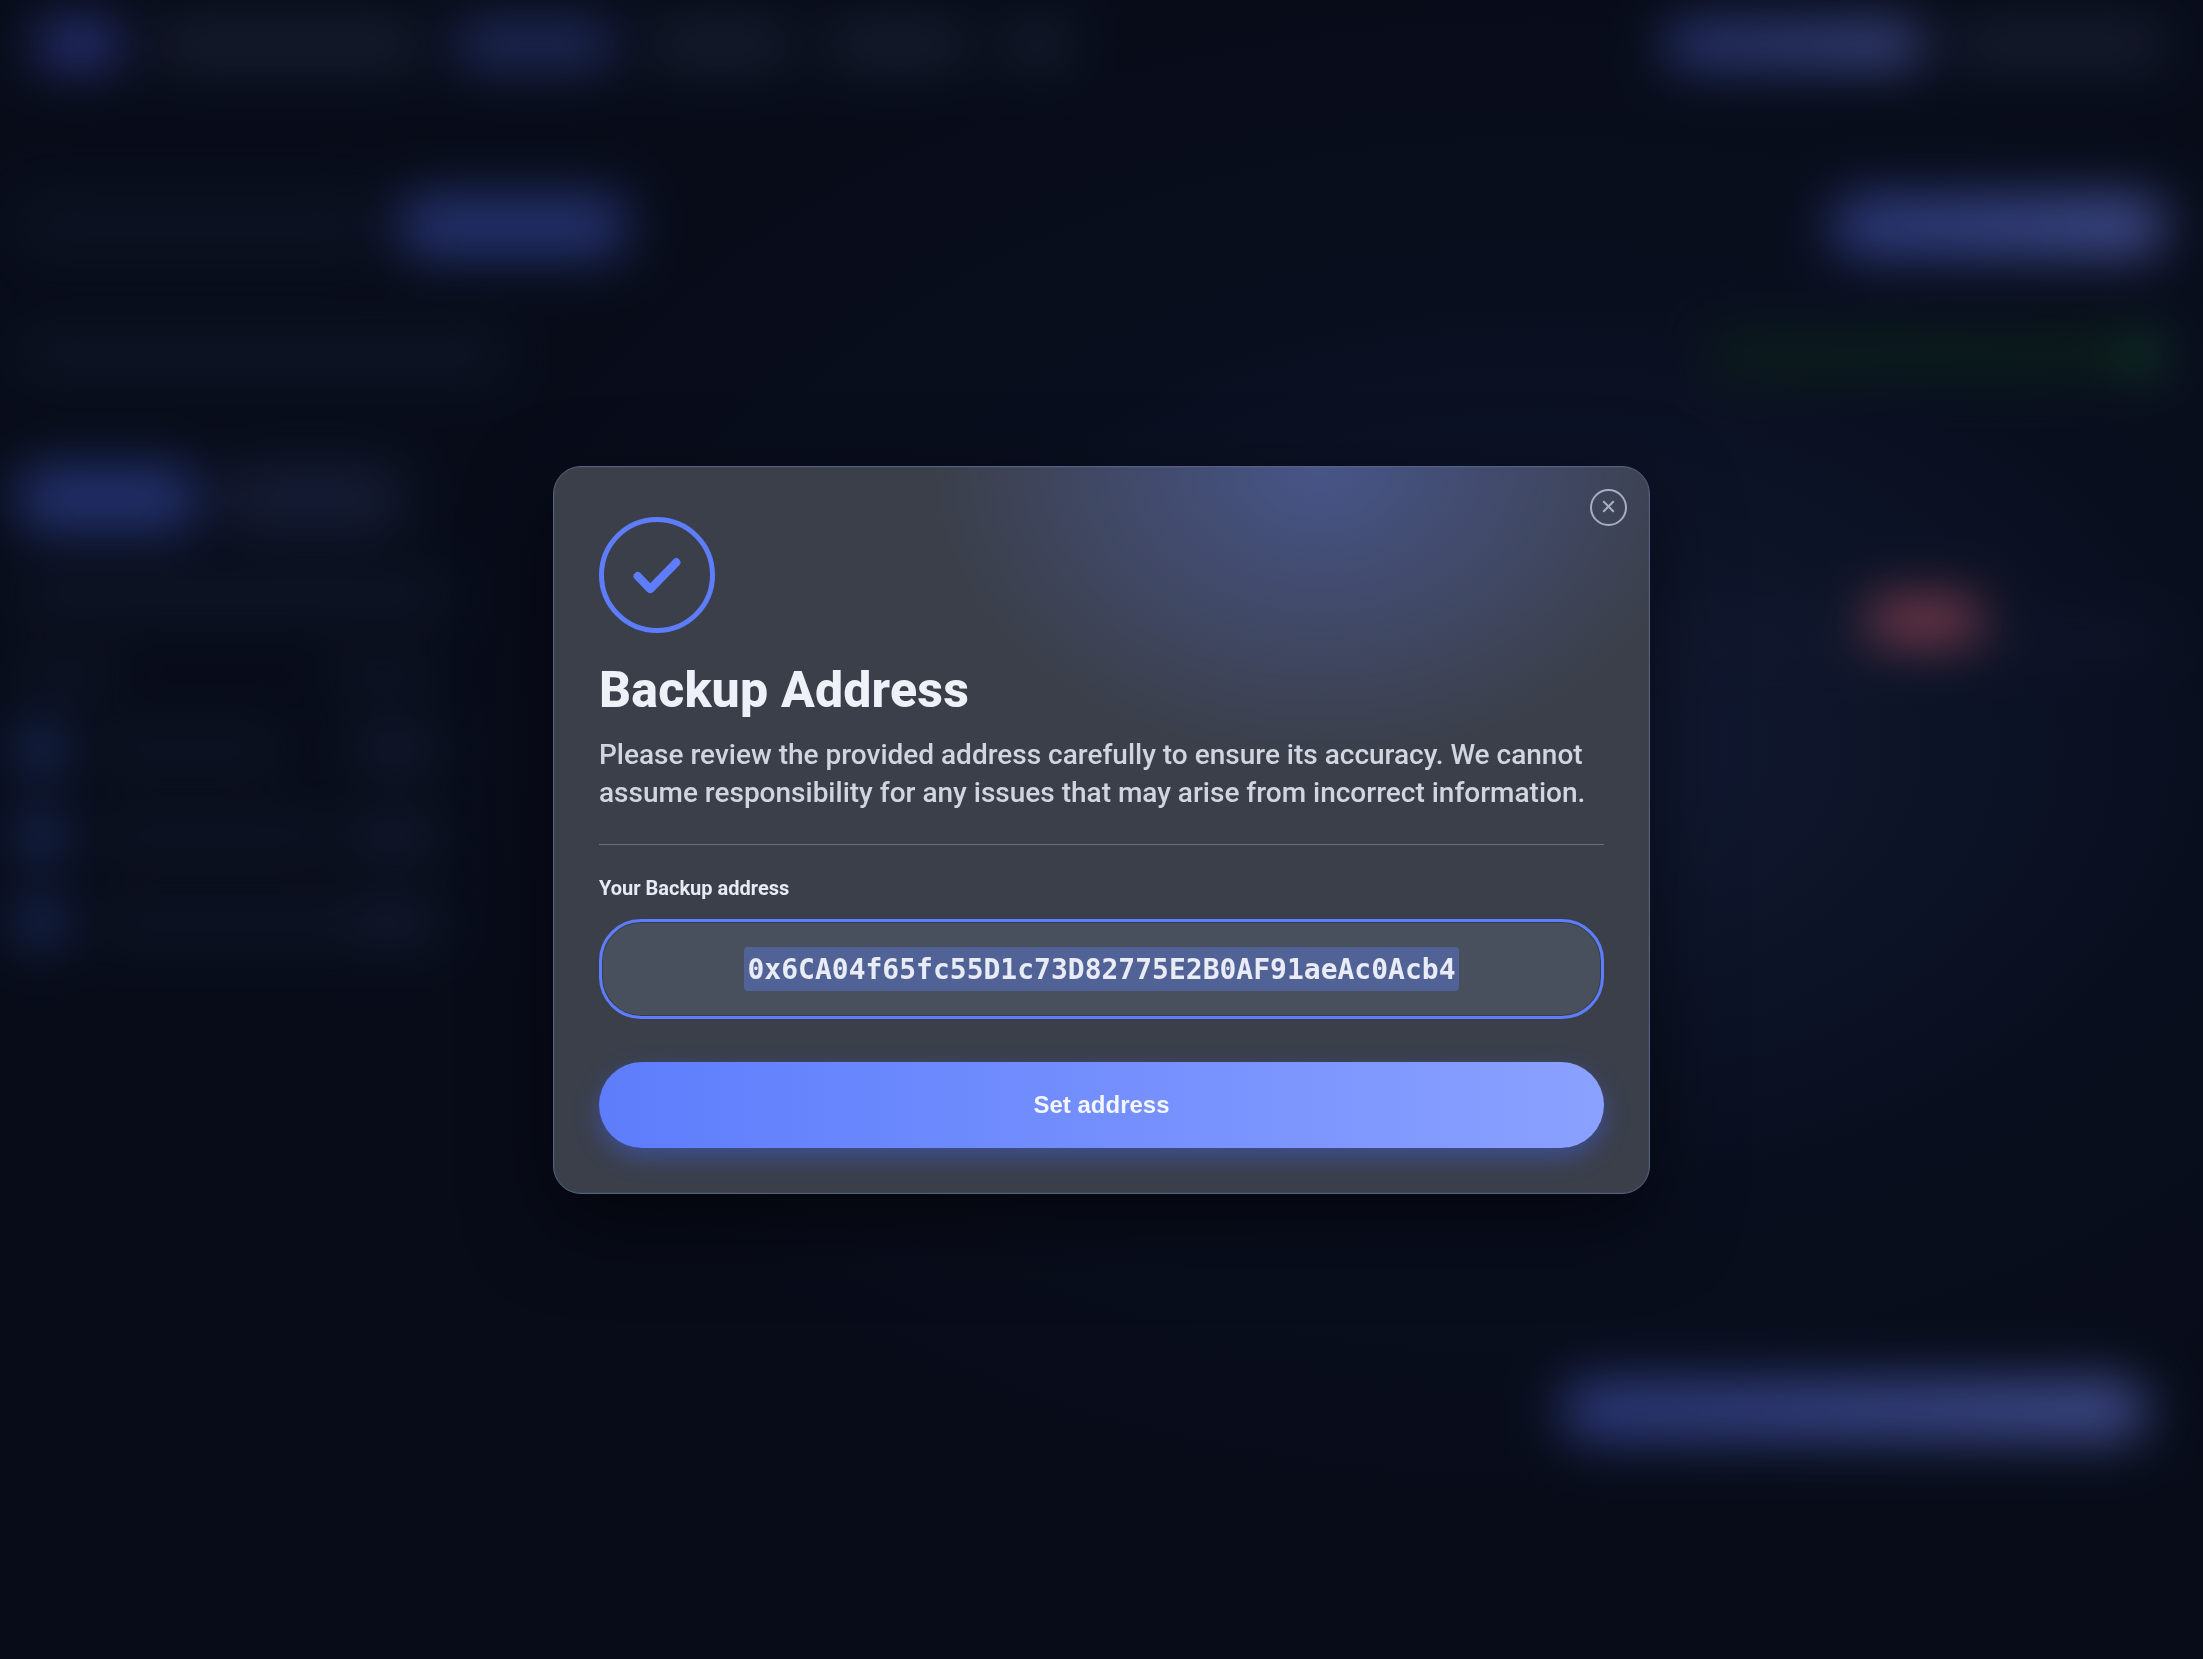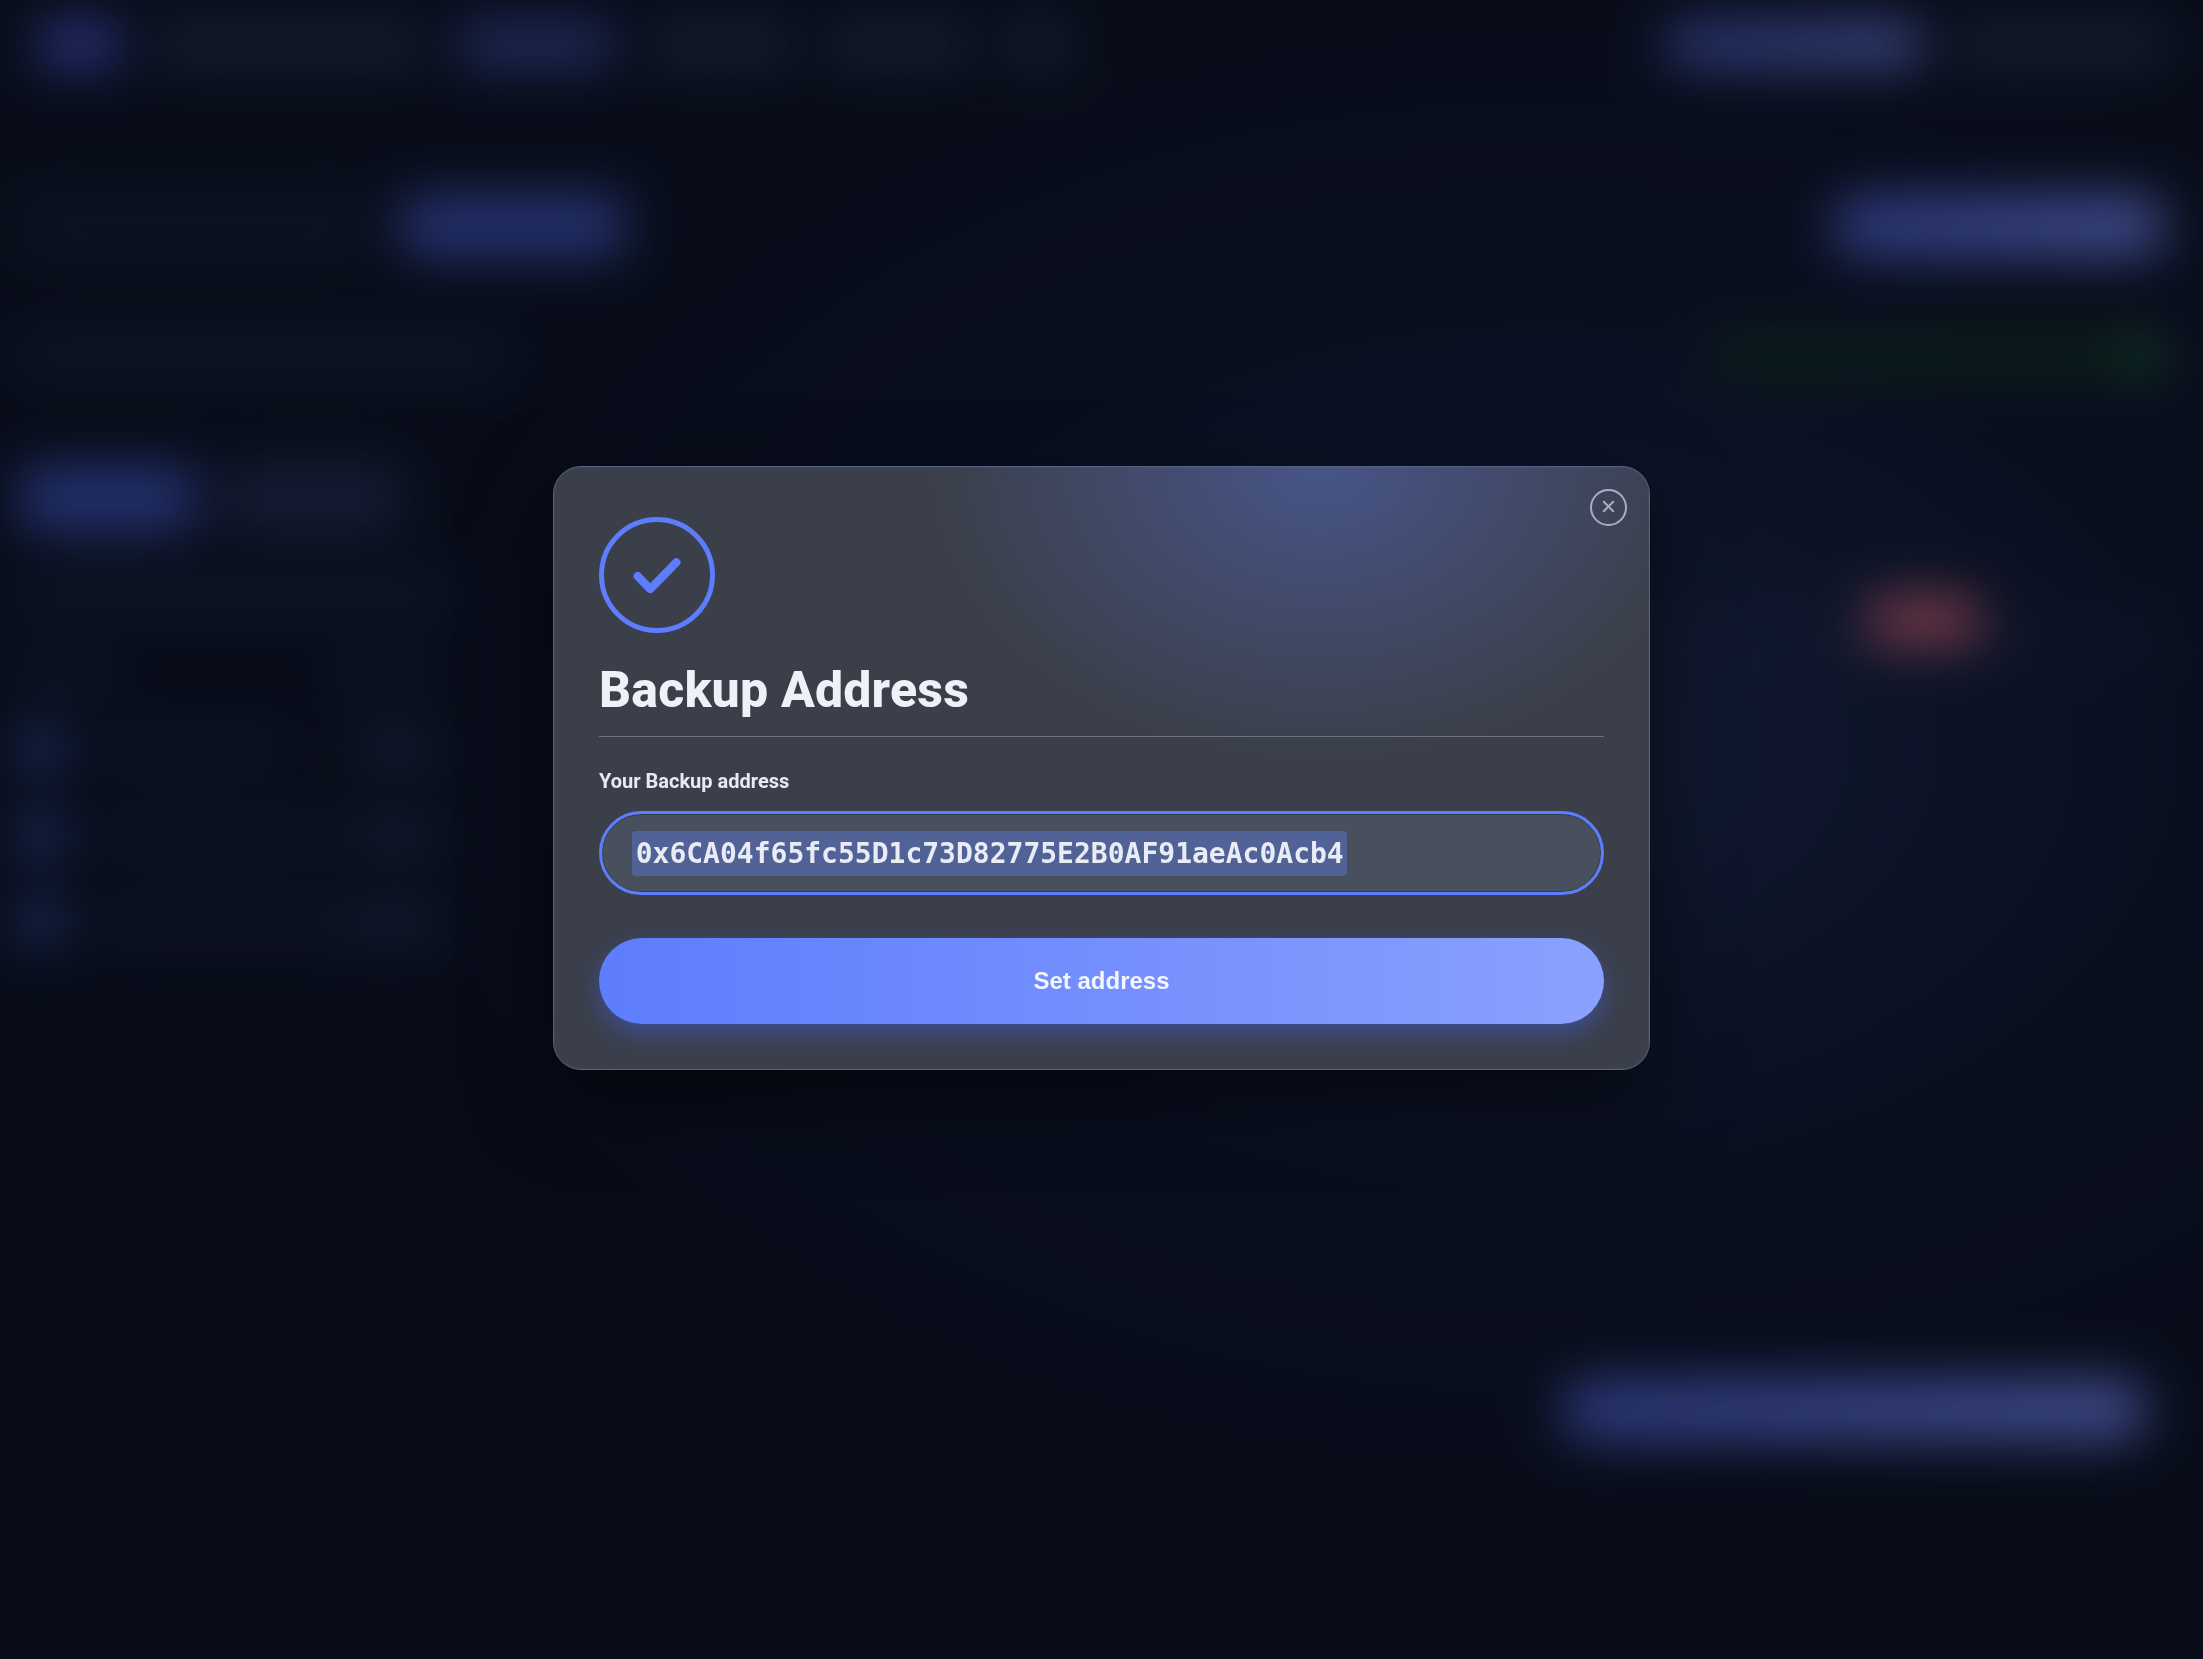--- a/index.html
+++ b/index.html
@@ -132,28 +132,29 @@
     color: #d0d5e0;
     font-weight: 500;
   }
   hr.divider { border: none; height: 0.9px; background: var(--divider); margin: 0 0 32px 0; }
   .label {
     font-size: 20px; font-weight: 700; color: #e6eaf3;
     margin-bottom: 18.6px;
   }
   .field {
     width: 100%;
-    height: 84px;
+    height: 100px;
     border-radius: 42px;
     background: #48505e;
     border: 3.7px solid #5d7dfc;
     box-shadow: 0 0 0 0.9px rgba(0,0,0,0.25) inset;
     display: flex; align-items: center;
     padding: 0 30px;
     box-sizing: border-box;
+    justify-content: center;
   }
   .field .value {
     font-family: ui-monospace, Menlo, Consolas, monospace;
     font-size: 28px; font-weight: 600;
     color: #e9ecf5;
     background: rgba(90,120,220,0.45);
     border-radius: 3.7px;
     padding: 5.6px 3.7px;
     white-space: nowrap;
   }
@@ -254,20 +255,21 @@
     </button>
 
     <div class="icon-wrap">
       <svg viewBox="0 0 24 24" fill="none" stroke="#5d7dfc" stroke-width="3.4" stroke-linecap="round" stroke-linejoin="round">
         <polyline points="4 12.5 9.2 17.8 20 6.8"></polyline>
       </svg>
     </div>
 
     <h1 class="title">Backup Address</h1>
 
+    <p class="desc">Please review the provided address carefully to ensure its accuracy. We cannot assume responsibility for any issues that may arise from incorrect information.</p>
 
     <hr class="divider">
 
     <div class="label">Your Backup address</div>
 
     <div class="field">
       <span class="value">0x6CA04f65fc55D1c73D82775E2B0AF91aeAc0Acb4</span>
     </div>
 
     <button class="primary-btn">Set address</button>

